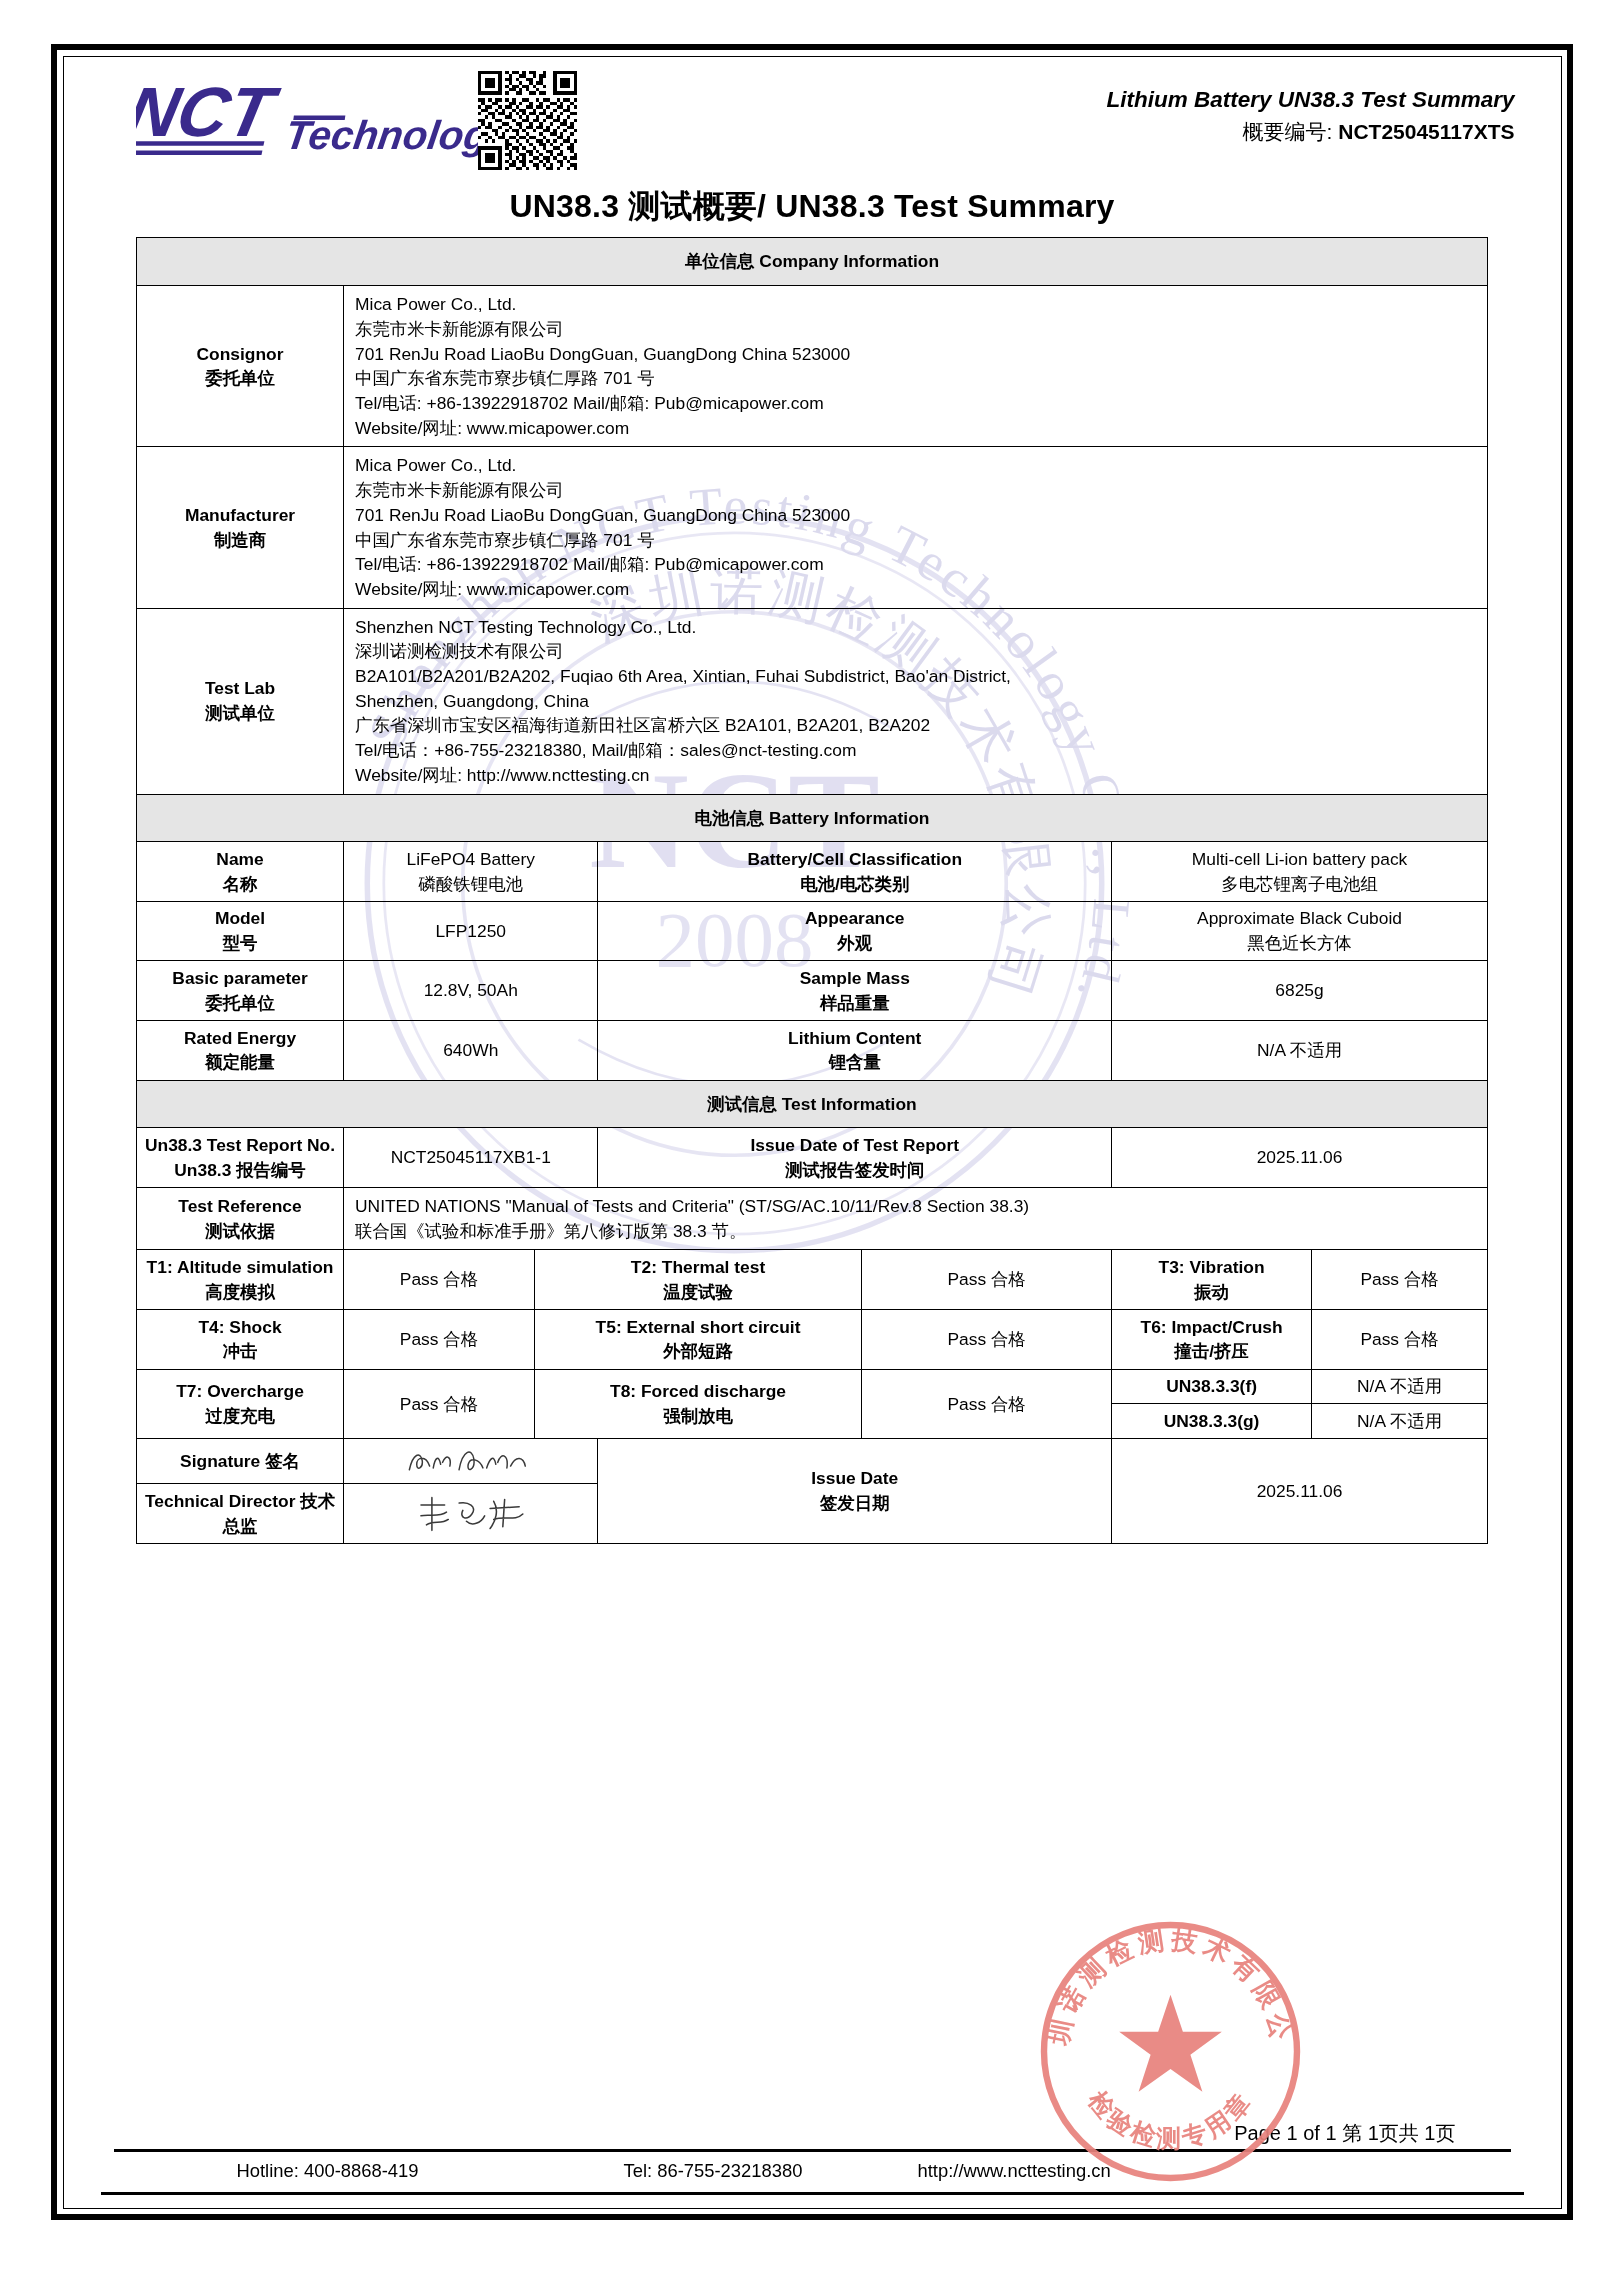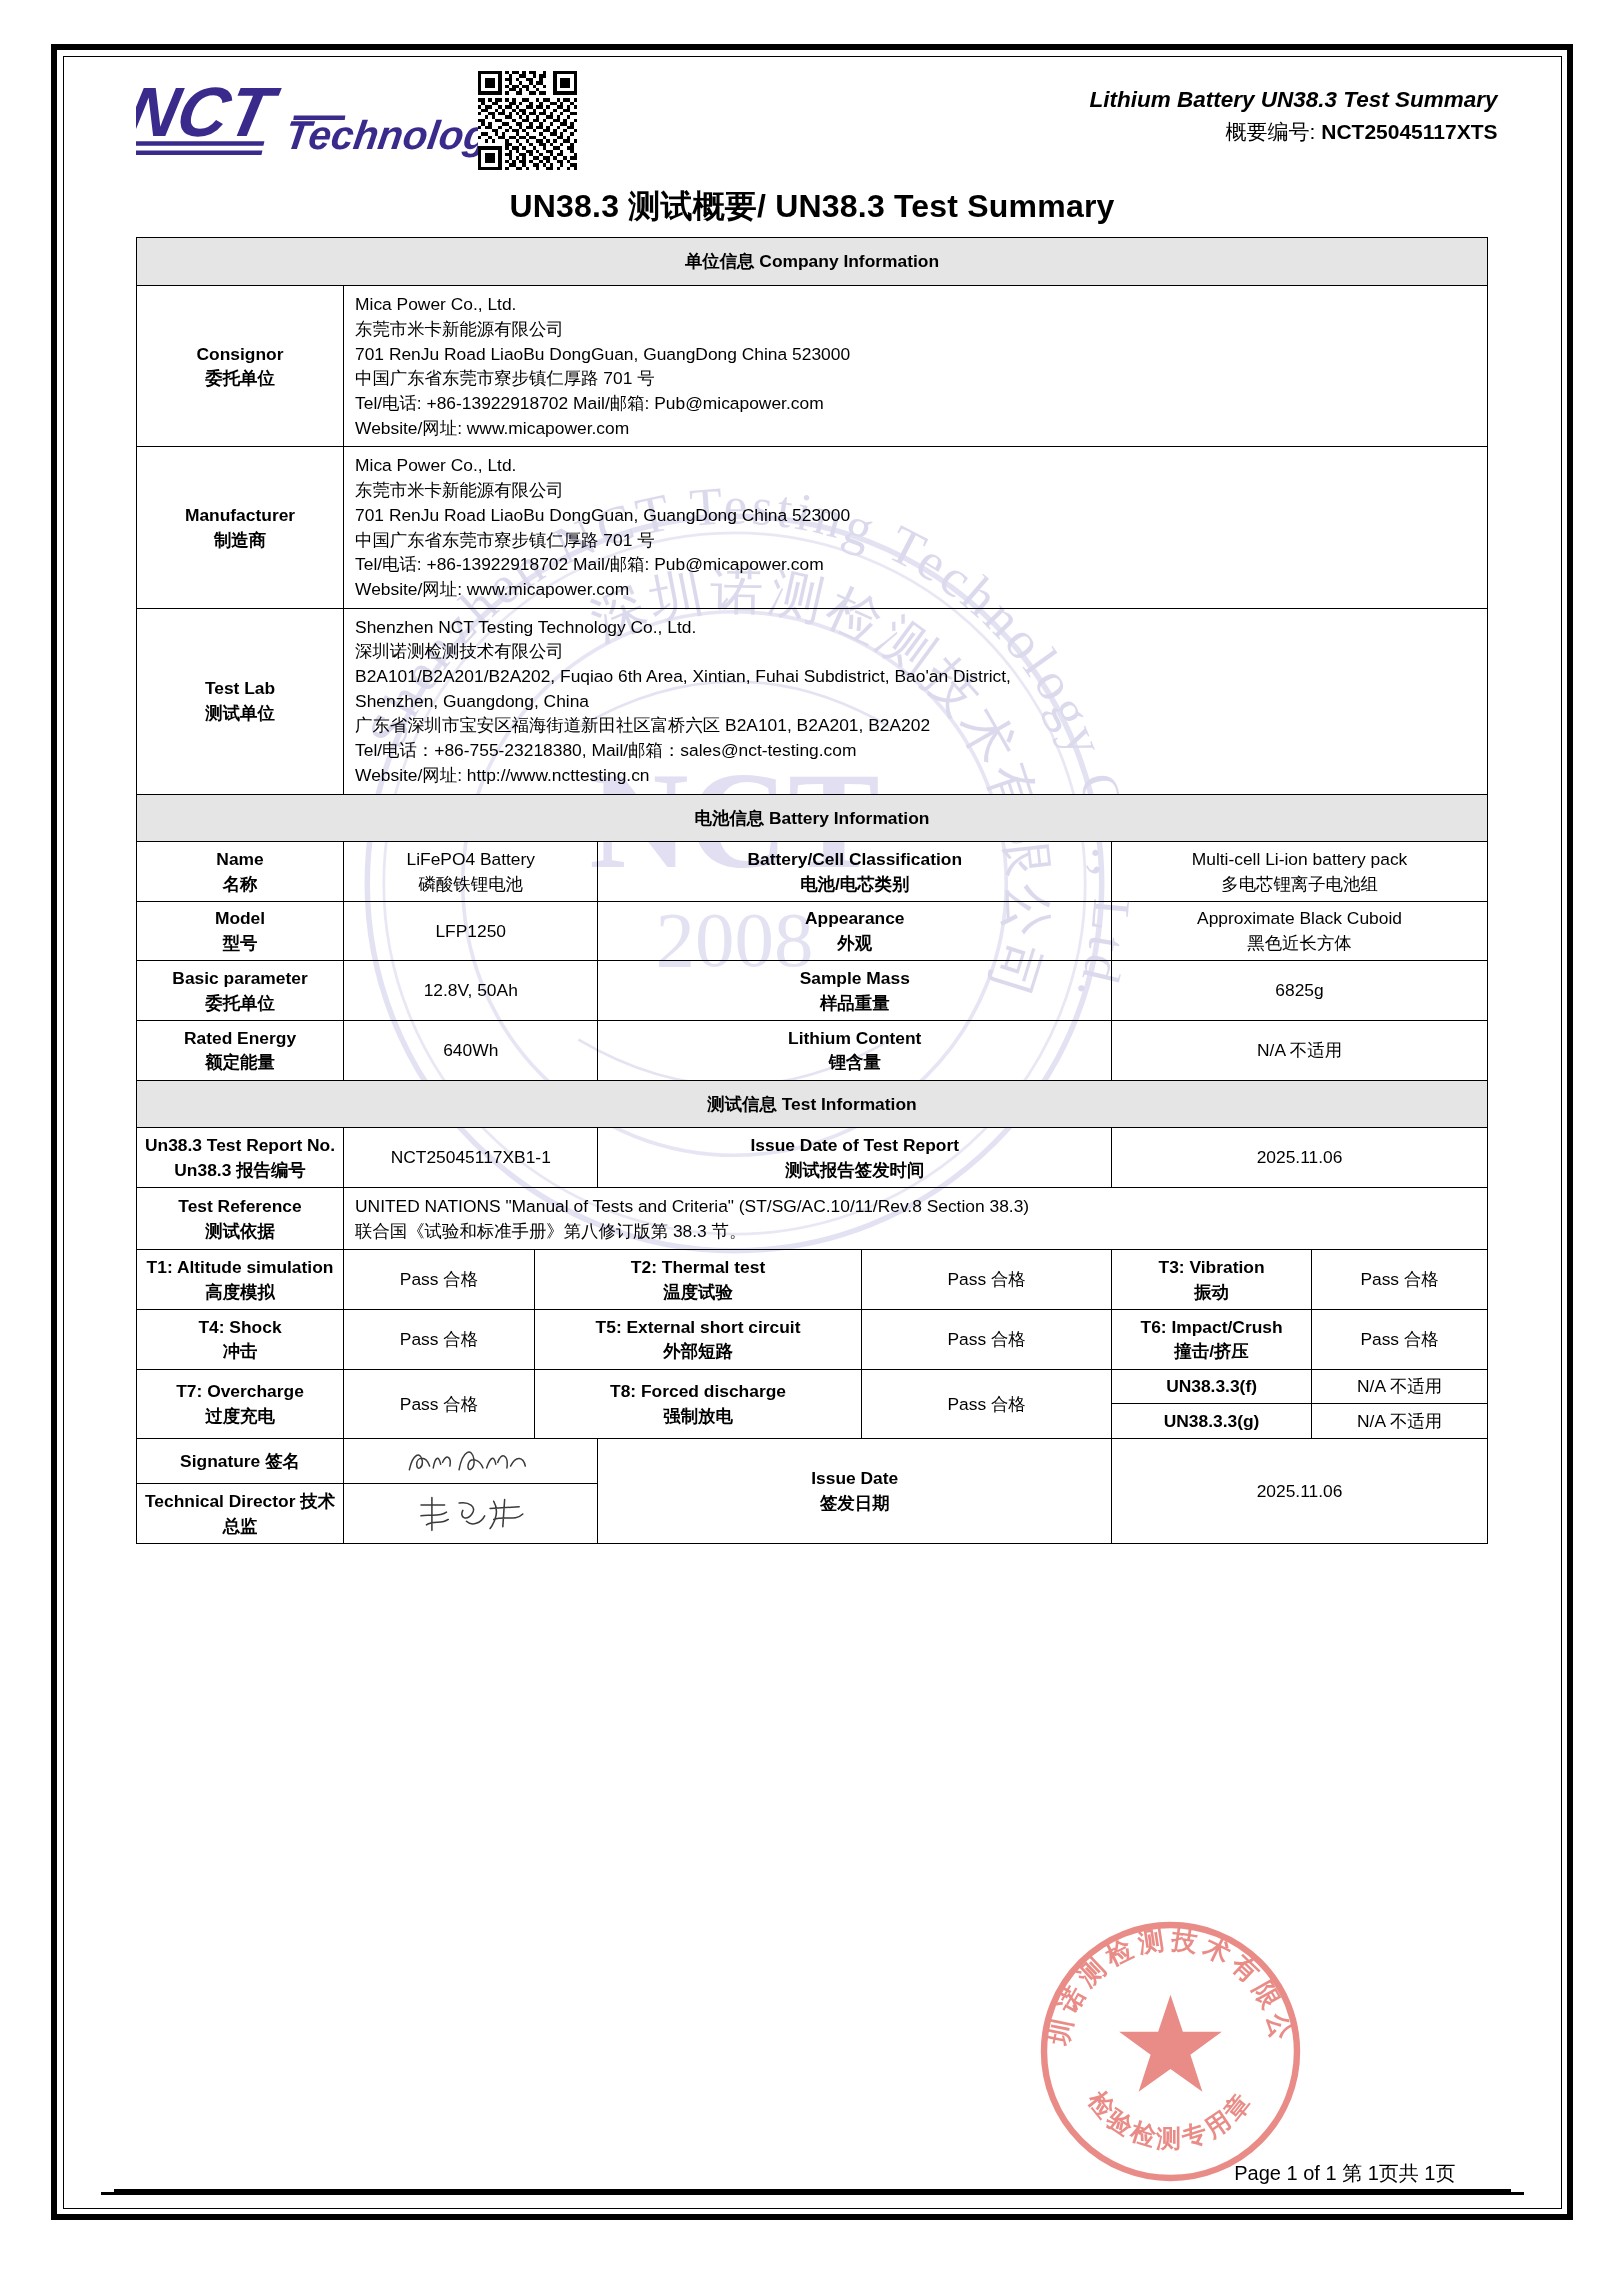--- a/index.html
+++ b/index.html
@@ -63,21 +63,21 @@
     left: 35px; top: 5.5px;
     width: 386px; height: 92px;
   }
   .qr {
     position: absolute;
     left: 377px; top: 1.8px;
     width: 99px; height: 99px;
   }
   .header-right {
     position: absolute;
-    right: 26px; top: 13px;
+    right: 9px; top: 13px;
     text-align: right;
     line-height: 1.5;
   }
   .hdr-line1 {
     font-style: italic;
     font-weight: bold;
     font-size: 22.5px;
     white-space: nowrap;
   }
   .hdr-line2 {
@@ -726,18 +726,23 @@
     </text>
     <text font-size="27" fill="#e8827c" font-family="Liberation Serif, serif" font-weight="bold" letter-spacing="4">
       <textPath href="#stampRingBot" startOffset="50%" text-anchor="middle">检验检测专用章</textPath>
     </text>
     <polygon points="150,88 163.5,128.5 206,128.5 171.7,153.5 184.8,194 150,169 115.2,194 128.3,153.5 94,128.5 136.5,128.5" fill="#e8827c"></polygon>
   </svg>
 
   <div class="footer">
     <div class="page-no">Page 1 of 1 第 1页共 1页</div>
     <div class="foot-rule-top"></div>
+    <div class="foot-info">
+      <span class="f1">Hotline: 400-8868-419</span>
+      <span class="f2">Tel: 86-755-23218380</span>
+      <span class="f3">http://www.ncttesting.cn</span>
+    </div>
     <div class="foot-rule-bot"></div>
   </div>
 
 </div>
 </div>
 
 
 </body></html>

